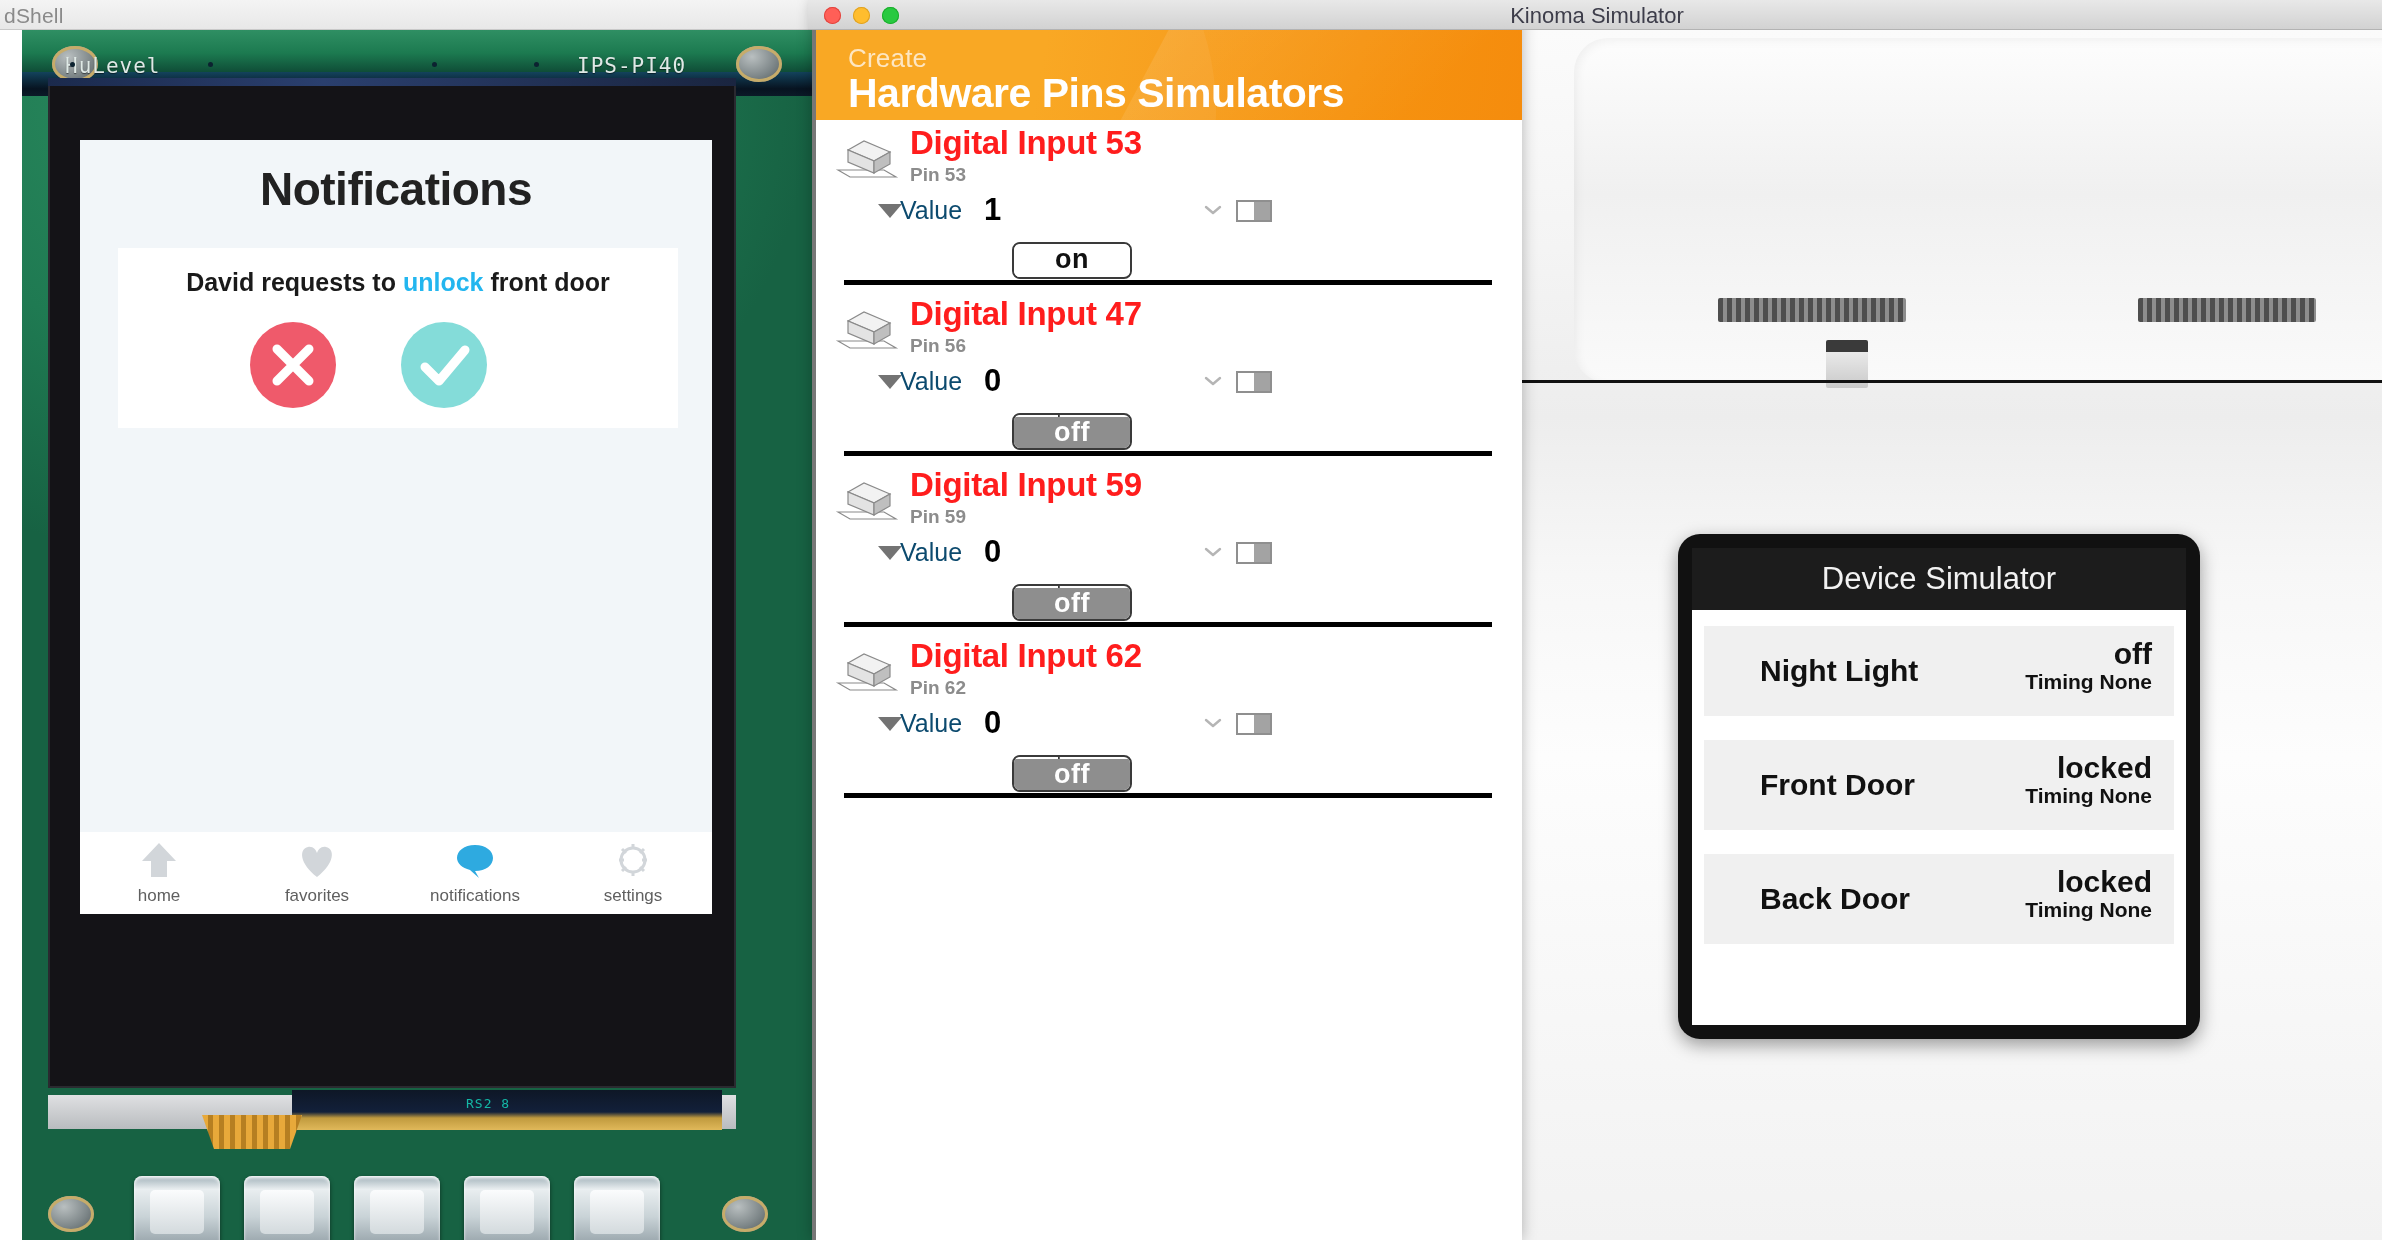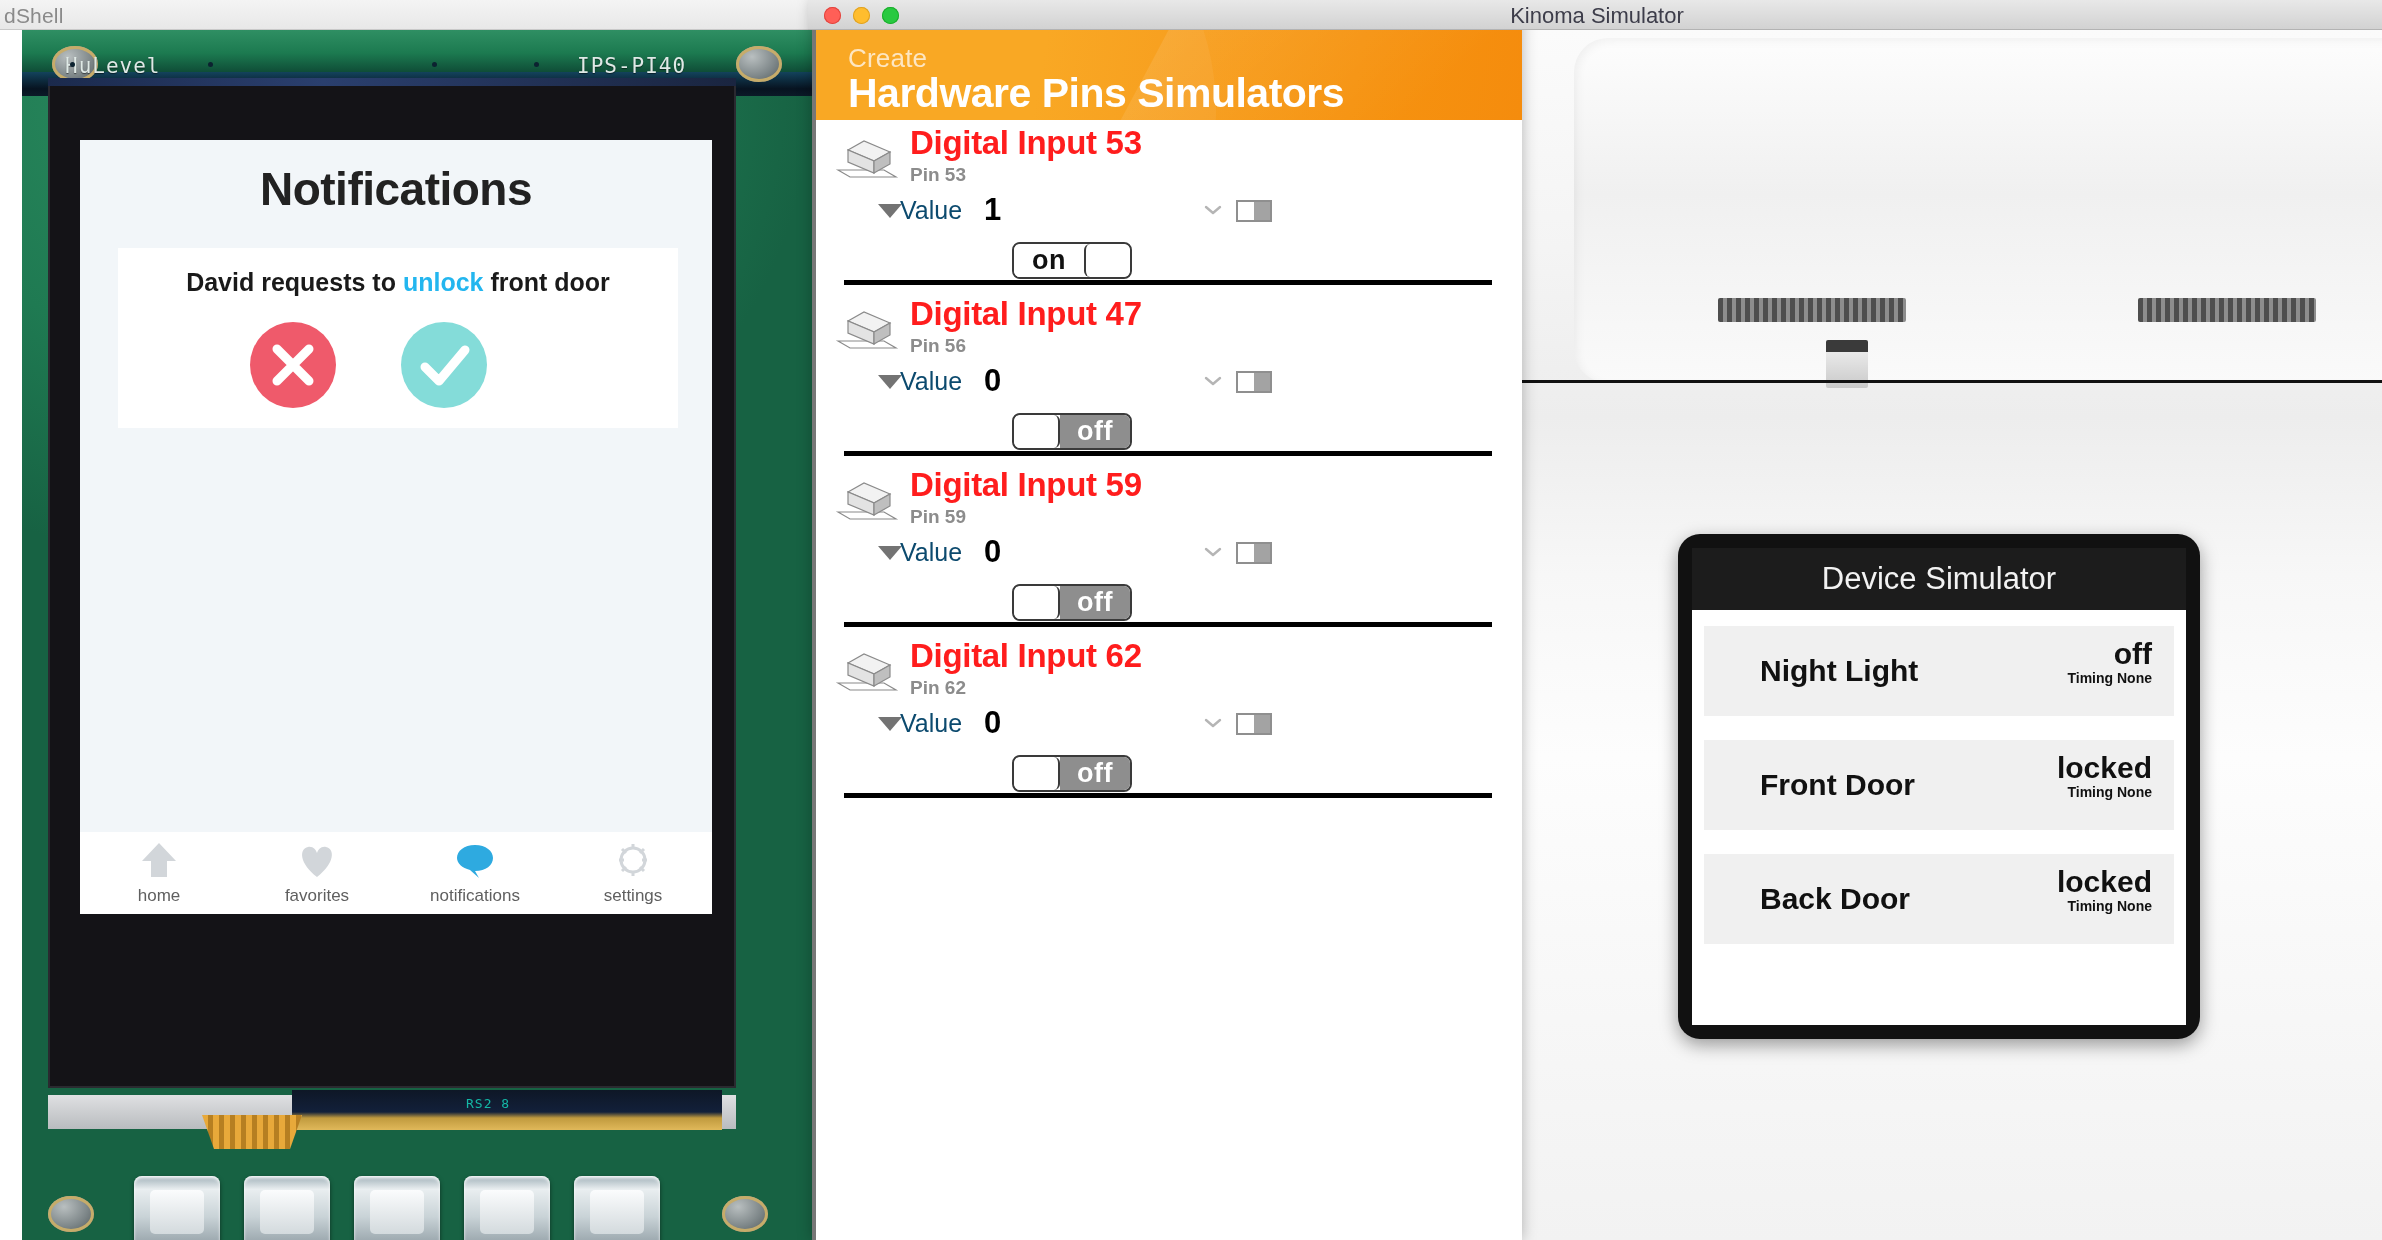--- a/index.html
+++ b/index.html
@@ -211,21 +211,21 @@
   .val-num { position: absolute; left: 168px; top: 0px; font-size: 31px;
              font-weight: bold; color: #000; }
   .chev { position: absolute; left: 388px; top: 12px; width: 18px; height: 12px; }
   .mini-tog { position: absolute; left: 420px; top: 8px; width: 36px; height: 22px;
               border: 2px solid #8f8f8f; background: #fff; display:flex; }
   .mini-tog i { display:block; width: 50%; height: 100%; }
   .mini-tog i.on { background:#fff; }
   .mini-tog i.off { background:#a3a3a3; }
 
   .switch { position: absolute; left: 196px; top: 122px; width: 120px; height: 37px;
-            border: 2px solid #3a3a3a; border-radius: 8px; overflow: hidden; display: flex; }
+            border: 2px solid #3a3a3a; border-radius: 8px; overflow: hidden; display: flex; flex-direction: column; }
   .switch .knob { width: 46px; height: 100%; background: #ffffff;
                   border-radius: 6px; border-right: 2px solid #3a3a3a; }
   .switch .track { flex: 1; display:flex; align-items:center; justify-content:center;
                    font-size: 27px; font-weight: bold; letter-spacing: .5px; }
   .switch.is-on .knob { order: 2; border-right: none; border-left: 2px solid #3a3a3a; }
   .switch.is-on .track { order: 1; background: #ffffff; color: #111; }
   .switch.is-off .track { background: #8e8e8e; color: #ffffff; }
   .pin-sep { position: absolute; left: 28px; bottom: 6px; width: 648px; height: 5px;
              background: #000; }
 
@@ -243,21 +243,21 @@
     font-size: 31px; display: flex; align-items: center; justify-content: center;
   }
   .devsim-body { padding: 16px 12px 0 12px; }
   .dev-row {
     height: 90px; background: #f0f0f0; margin-bottom: 24px;
     display: flex; align-items: center; position: relative;
   }
   .dev-name { position: absolute; left: 56px; font-size: 30px; font-weight: bold; color: #111; }
   .dev-state { position: absolute; right: 22px; top: 12px; text-align: right; }
   .dev-state .s1 { font-size: 30px; font-weight: bold; color: #111; line-height: 1.05; }
-  .dev-state .s2 { font-size: 14px; font-weight: bold; color: #111; }
+  .dev-state .s2 { font-size: 21px; font-weight: bold; color: #111; text-align: center; }
 </style>
 </head>
 <body>
 
 <div id="root">
 
   <div class="backdrop-titlebar"></div>
   <div class="backdrop-title">dShell</div>
 
   <div class="board-photo">

